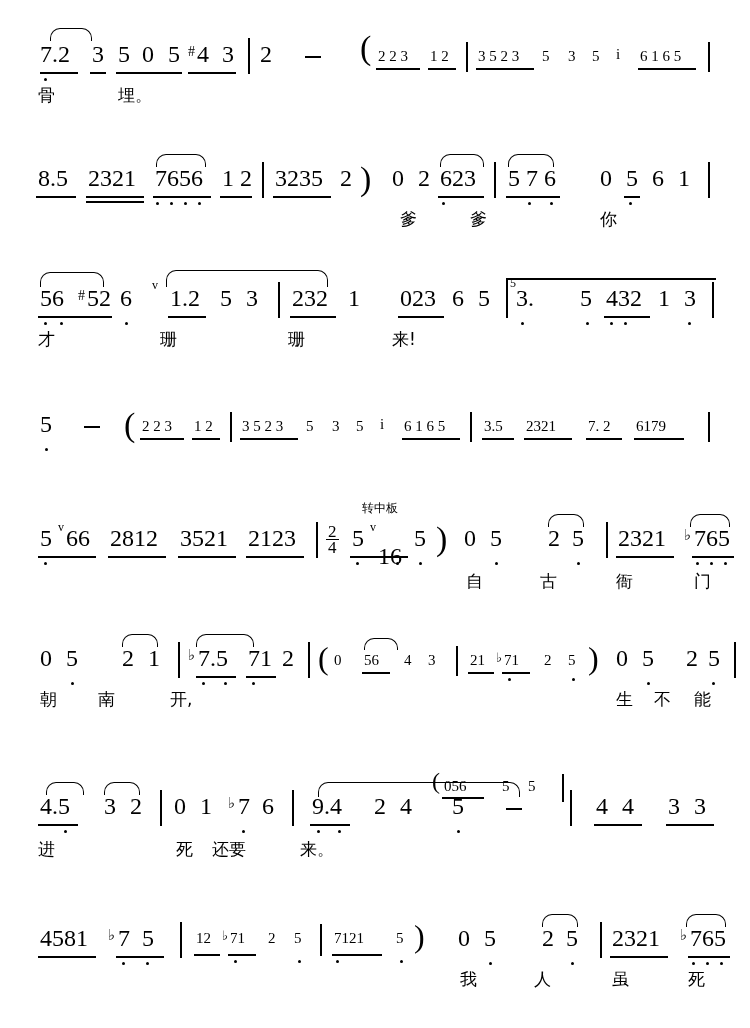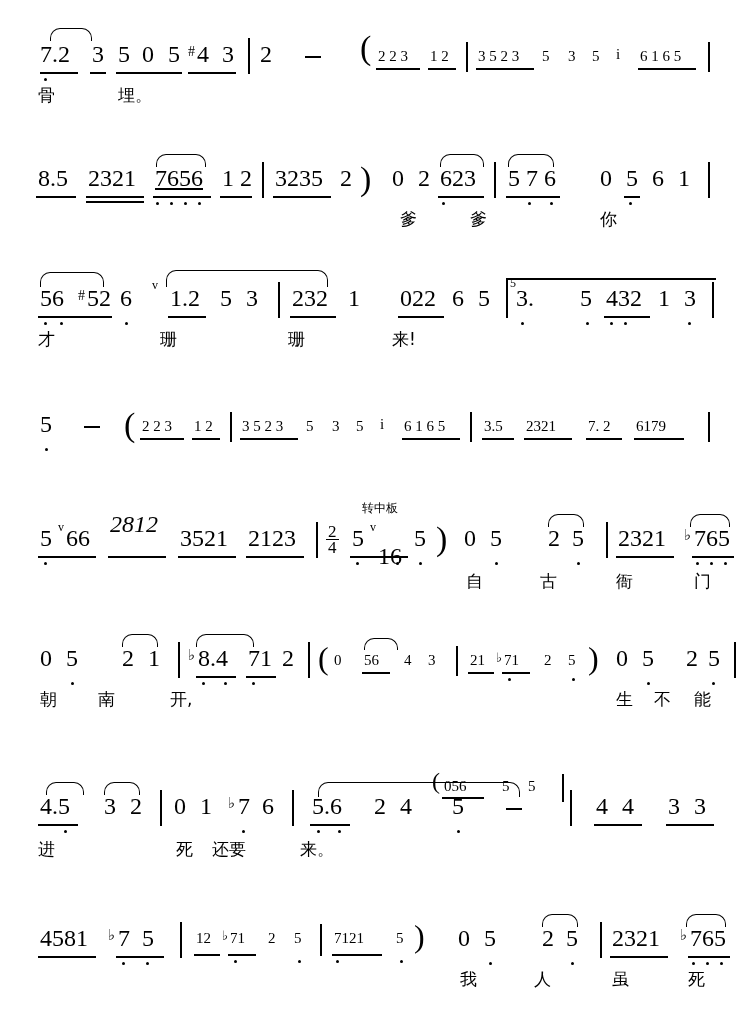--- a/index.html
+++ b/index.html
@@ -102,21 +102,21 @@
 
   <div class="row" style="top:152px;">
     <div class="notes">
       <span class="g n" style="left:38px;top:14px;">8.5</span>
       <div class="ul" style="left:36px;top:44px;width:40px;"></div>
       <span class="g n" style="left:88px;top:14px;">2321</span>
       <div class="ul" style="left:86px;top:44px;width:58px;"></div>
       <div class="ul" style="left:86px;top:49px;width:58px;"></div>
 
       <div class="slurbox g" style="left:156px;top:2px;width:48px;height:12px;"></div>
-      <span class="g n" style="left:155px;top:14px;text-decoration:underline;">7656</span>
+      <span class="g n" style="left:155px;top:14px;">7656</span>
       <div class="ul" style="left:153px;top:44px;width:58px;"></div>
       <div class="dot" style="left:156px;top:50px;"></div>
       <div class="dot" style="left:170px;top:50px;"></div>
       <div class="dot" style="left:184px;top:50px;"></div>
       <div class="dot" style="left:198px;top:50px;"></div>
 
       <span class="g n" style="left:222px;top:14px;">1 2</span>
       <div class="ul" style="left:220px;top:44px;width:32px;"></div>
       <div class="bar" style="left:262px;top:10px;height:36px;"></div>
 
@@ -170,21 +170,21 @@
       <div class="slurbox g" style="left:166px;top:-2px;width:160px;height:16px;"></div>
       <span class="g n" style="left:170px;top:14px;">1.2</span>
       <div class="ul" style="left:168px;top:44px;width:38px;"></div>
       <span class="g n" style="left:220px;top:14px;">5</span>
       <span class="g n" style="left:246px;top:14px;">3</span>
       <div class="bar" style="left:278px;top:10px;height:36px;"></div>
       <span class="g n" style="left:292px;top:14px;">232</span>
       <div class="ul" style="left:290px;top:44px;width:46px;"></div>
       <span class="g n" style="left:348px;top:14px;">1</span>
 
-      <span class="g n" style="left:400px;top:14px;">022</span>
+      <span class="g n" style="left:400px;top:14px;">023</span>
       <div class="ul" style="left:398px;top:44px;width:46px;"></div>
       <span class="g n" style="left:452px;top:14px;">6</span>
       <span class="g n" style="left:478px;top:14px;">5</span>
 
       <div class="bar" style="left:506px;top:8px;height:38px;"></div>
       <span class="g tiny" style="left:510px;top:4px;">5</span>
       <div class="ul" style="left:506px;top:6px;width:210px;"></div>
       <span class="g n" style="left:516px;top:14px;">3.</span>
       <div class="dot" style="left:521px;top:50px;"></div>
       <span class="g n" style="left:580px;top:14px;">5</span>
@@ -244,21 +244,21 @@
   <div class="row" style="top:500px;">
     <div class="notes" style="height:66px;">
       <span class="tempo" style="left:362px;top:0px;">转中板</span>
 
       <span class="g n" style="left:40px;top:26px;">5</span>
       <span class="g tiny" style="left:58px;top:20px;">v</span>
       <span class="g n" style="left:66px;top:26px;">66</span>
       <div class="ul" style="left:38px;top:56px;width:58px;"></div>
       <div class="dot" style="left:44px;top:62px;"></div>
 
-      <span class="g n" style="left:110px;top:12px;font-style:italic;">2812</span>
+      <span class="g n" style="left:110px;top:26px;">2812</span>
       <div class="ul" style="left:108px;top:56px;width:58px;"></div>
       <span class="g n" style="left:180px;top:26px;">3521</span>
       <div class="ul" style="left:178px;top:56px;width:58px;"></div>
       <span class="g n" style="left:248px;top:26px;">2123</span>
       <div class="ul" style="left:246px;top:56px;width:58px;"></div>
       <div class="bar" style="left:316px;top:22px;height:36px;"></div>
 
       <div class="timesig" style="left:326px;top:24px;">
         <span class="num">2</span>
         <span>4</span>
@@ -306,21 +306,21 @@
       <span class="g n" style="left:40px;top:14px;">0</span>
       <span class="g n" style="left:66px;top:14px;">5</span>
       <div class="dot" style="left:71px;top:50px;"></div>
       <div class="slurbox g" style="left:122px;top:2px;width:34px;height:12px;"></div>
       <span class="g n" style="left:122px;top:14px;">2</span>
       <span class="g n" style="left:148px;top:14px;">1</span>
       <div class="bar" style="left:178px;top:10px;height:36px;"></div>
 
       <div class="slurbox g" style="left:196px;top:2px;width:56px;height:12px;"></div>
       <span class="g flat" style="left:188px;top:14px;">♭</span>
-      <span class="g n" style="left:198px;top:14px;">8.4</span>
+      <span class="g n" style="left:198px;top:14px;">7.5</span>
       <div class="ul" style="left:196px;top:44px;width:40px;"></div>
       <div class="dot" style="left:202px;top:50px;"></div>
       <div class="dot" style="left:224px;top:50px;"></div>
       <span class="g n" style="left:248px;top:14px;">71</span>
       <div class="ul" style="left:246px;top:44px;width:30px;"></div>
       <div class="dot" style="left:252px;top:50px;"></div>
       <span class="g n" style="left:282px;top:14px;">2</span>
       <div class="bar" style="left:308px;top:10px;height:36px;"></div>
 
       <span class="g" style="left:318px;top:8px;font-size:32px;">(</span>
@@ -381,21 +381,21 @@
 
       <span class="g n" style="left:174px;top:26px;">0</span>
       <span class="g n" style="left:200px;top:26px;">1</span>
       <span class="g flat" style="left:228px;top:26px;">♭</span>
       <span class="g n" style="left:238px;top:26px;">7</span>
       <span class="g n" style="left:262px;top:26px;">6</span>
       <div class="dot" style="left:242px;top:62px;"></div>
       <div class="bar" style="left:292px;top:22px;height:36px;"></div>
 
       <div class="slurbox g" style="left:318px;top:14px;width:200px;height:14px;"></div>
-      <span class="g n" style="left:312px;top:26px;">5.6</span>
+      <span class="g n" style="left:312px;top:26px;">9.4</span>
       <div class="ul" style="left:310px;top:56px;width:40px;"></div>
       <div class="dot" style="left:317px;top:62px;"></div>
       <div class="dot" style="left:338px;top:62px;"></div>
       <span class="g n" style="left:374px;top:26px;">2</span>
       <span class="g n" style="left:400px;top:26px;">4</span>
       <span class="g n" style="left:452px;top:26px;">5</span>
       <div class="dot" style="left:457px;top:62px;"></div>
       <div class="dash g" style="left:506px;top:40px;"></div>
       <div class="bar" style="left:570px;top:22px;height:36px;"></div>
 

